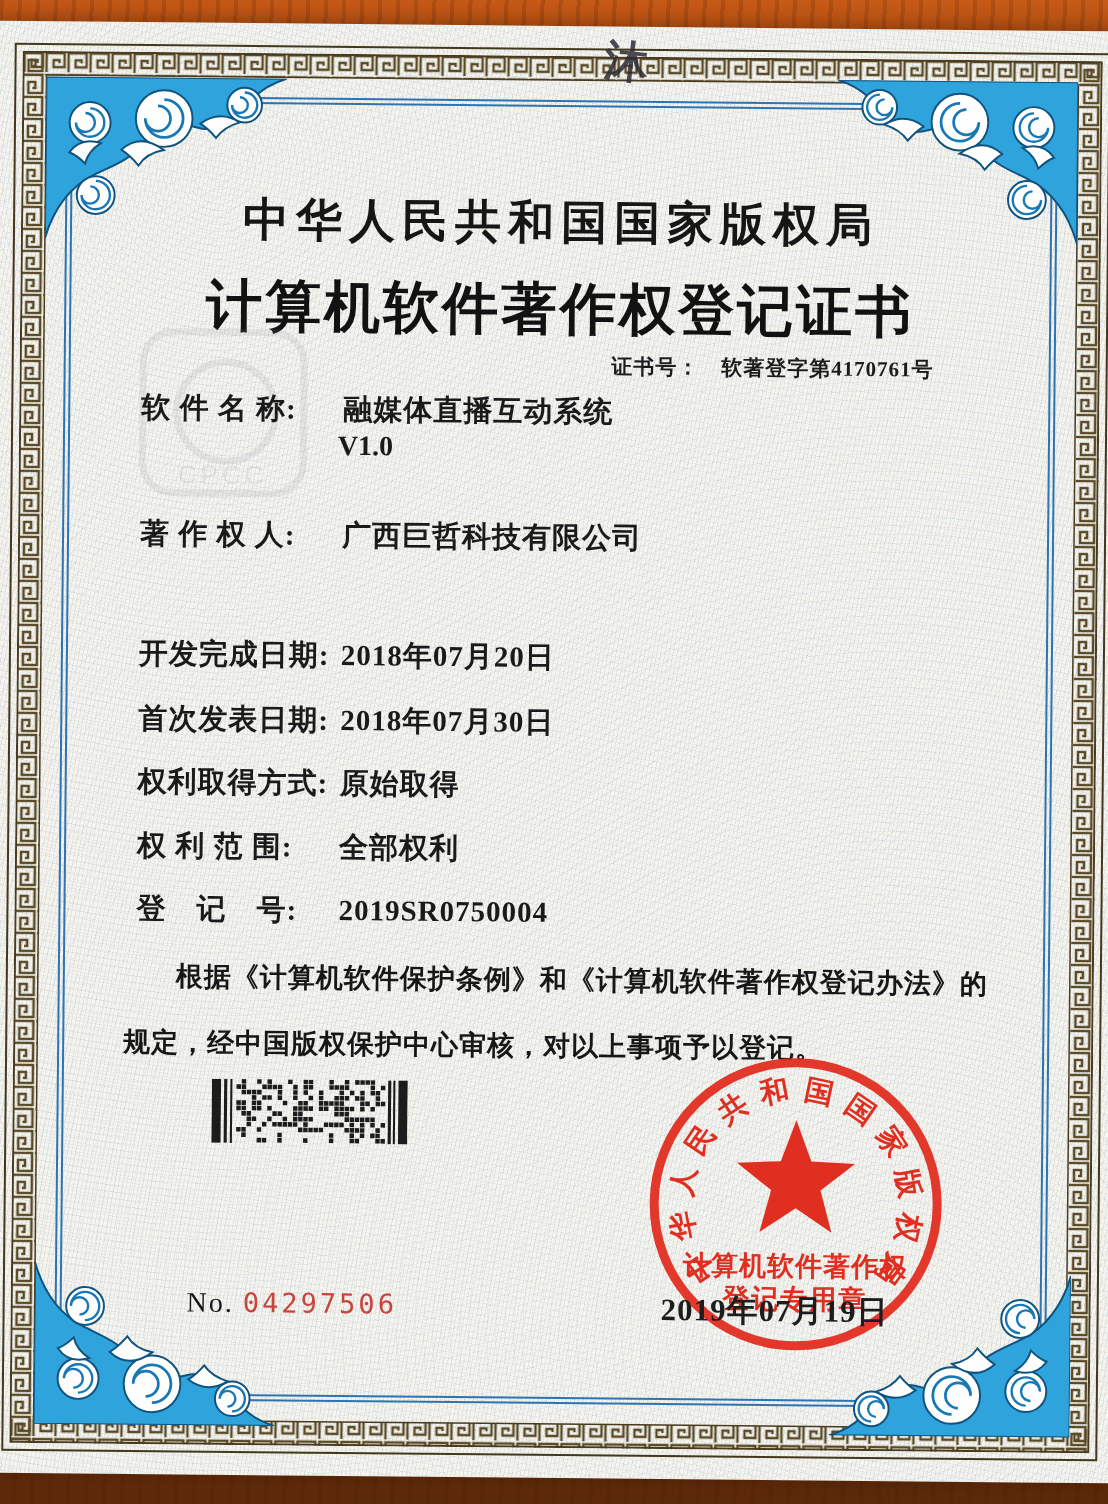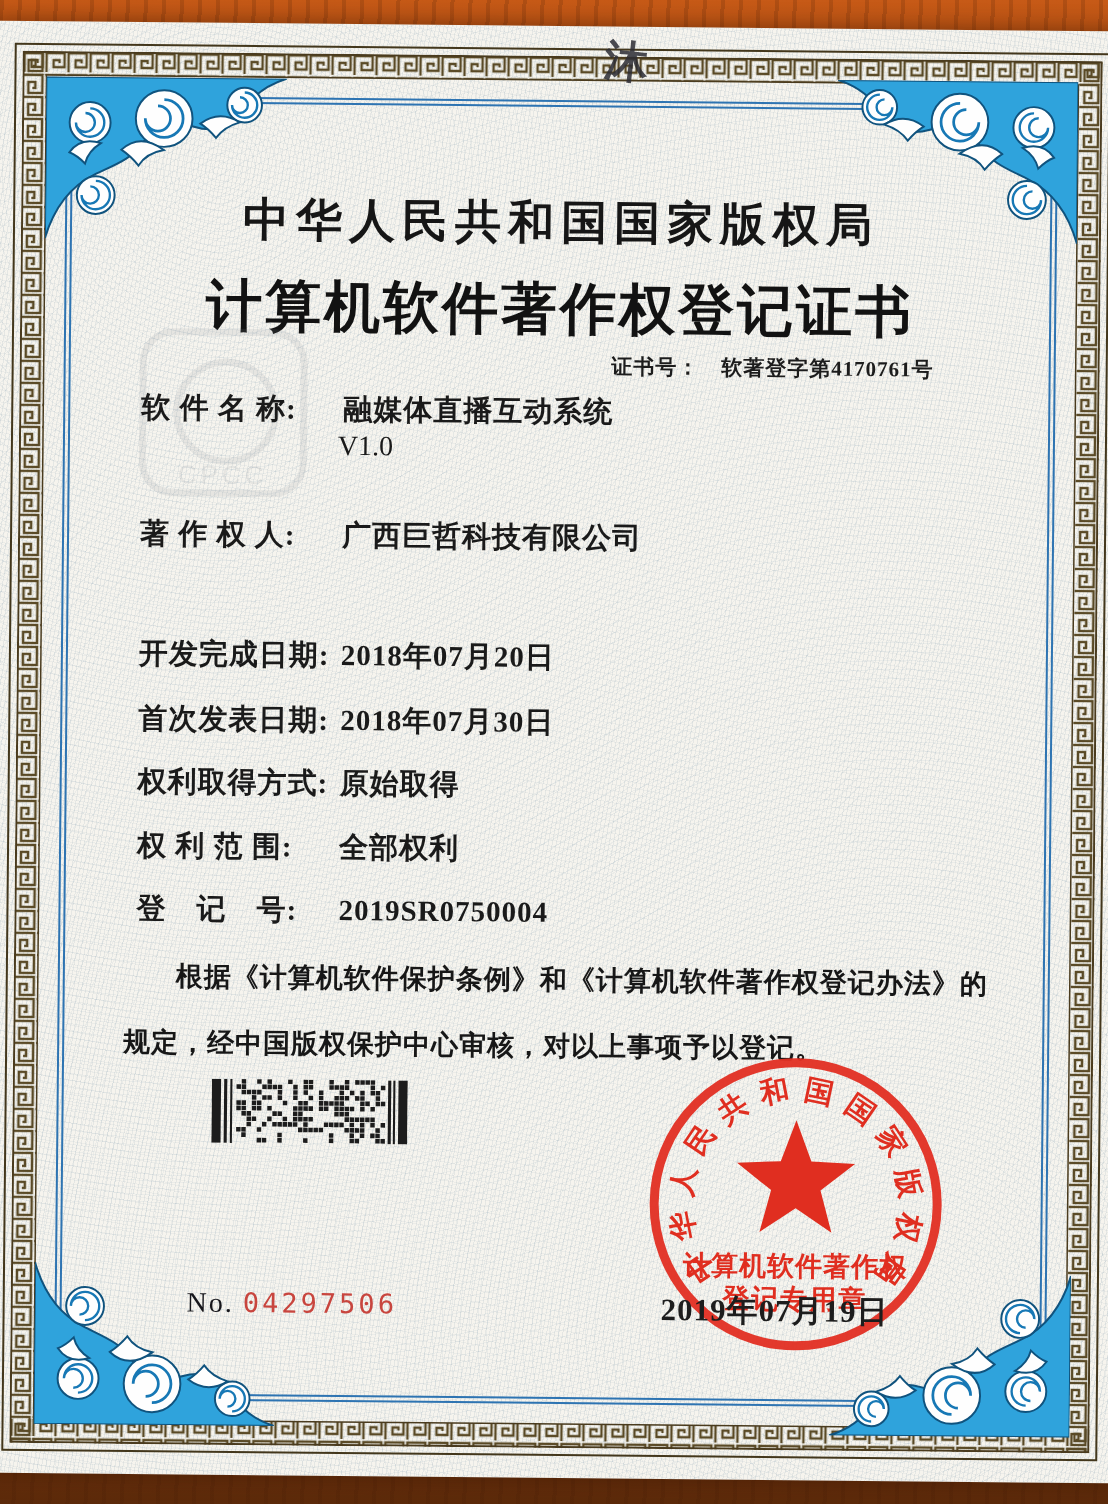--- a/index.html
+++ b/index.html
@@ -39,21 +39,21 @@
   .cert-line .gap{display:inline-block;width:22px;}
   .watermark{position:absolute;left:150px;top:306px;width:168px;height:168px;opacity:.14;}
   .watermark .rr{position:absolute;inset:0;border:7px solid #8a8f96;border-radius:34px;}
   .watermark .cc{position:absolute;left:34px;top:30px;width:92px;height:92px;
     border:7px solid #8a8f96;border-radius:50%;}
   .watermark .tx{position:absolute;left:0;bottom:6px;width:100%;text-align:center;
     font-size:26px;color:#8a8f96;font-family:"Liberation Sans",sans-serif;letter-spacing:4px;}
   .row{position:absolute;left:152px;white-space:nowrap;color:#1a1a1a;}
   .row .lbl{display:inline-block;width:198px;font-size:29px;font-weight:700;letter-spacing:1px;}
   .row .val{display:inline-block;font-size:29px;font-weight:600;margin-left:0px;letter-spacing:1px;}
-  .r0{top:366px;} .rv2{position:absolute;left:349px;top:406px;font-size:28px;font-weight:400;color:#1a1a1a;}
+  .r0{top:366px;} .rv2{position:absolute;left:349px;top:406px;font-size:28px;font-weight:700;color:#1a1a1a;}
   .r1{top:492px;} .r2{top:612px;} .r3{top:677px;} .r4{top:740px;} .r5{top:804px;} .r6{top:867px;}
   .para{position:absolute;left:140px;width:880px;color:#171717;font-size:27px;font-weight:600;letter-spacing:1px;}
   .p1{top:936px;text-indent:52px;} .p2{top:1002px;}
   .barcode{position:absolute;left:229px;top:1056px;width:196px;height:64px;}
   .barcode svg{width:100%;height:100%;display:block;}
   .seal{position:absolute;left:664px;top:1026px;width:300px;height:300px;}
   .seal-ring{position:absolute;inset:4px;border:9px solid rgba(226,46,34,.95);border-radius:50%;}
   .seal-star{position:absolute;left:0;top:0;width:300px;height:300px;}
   .seal-arc span{position:absolute;left:150px;top:150px;font-size:29px;font-weight:700;
     color:#e02e20;white-space:nowrap;}

